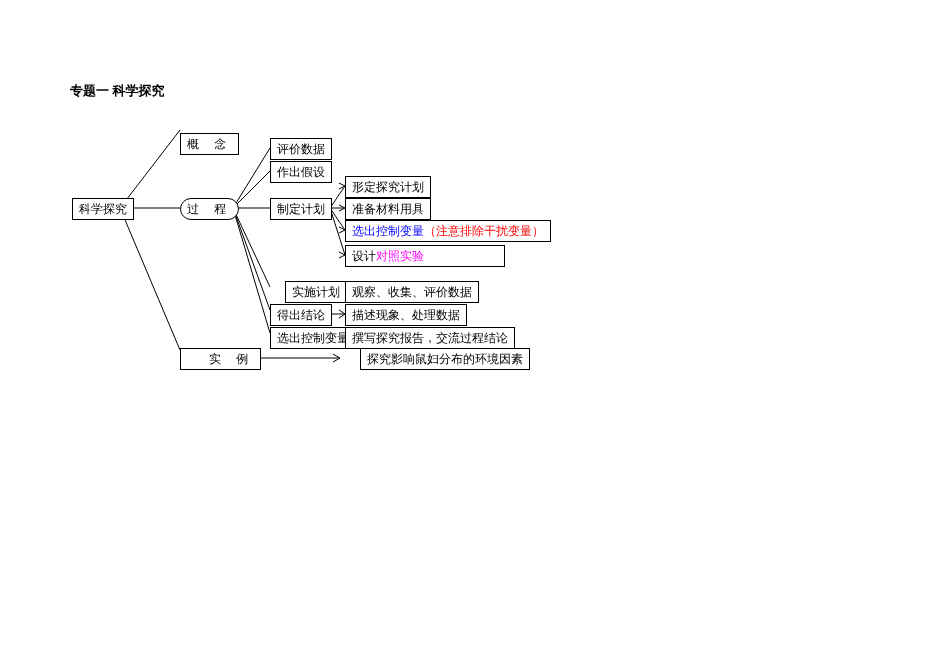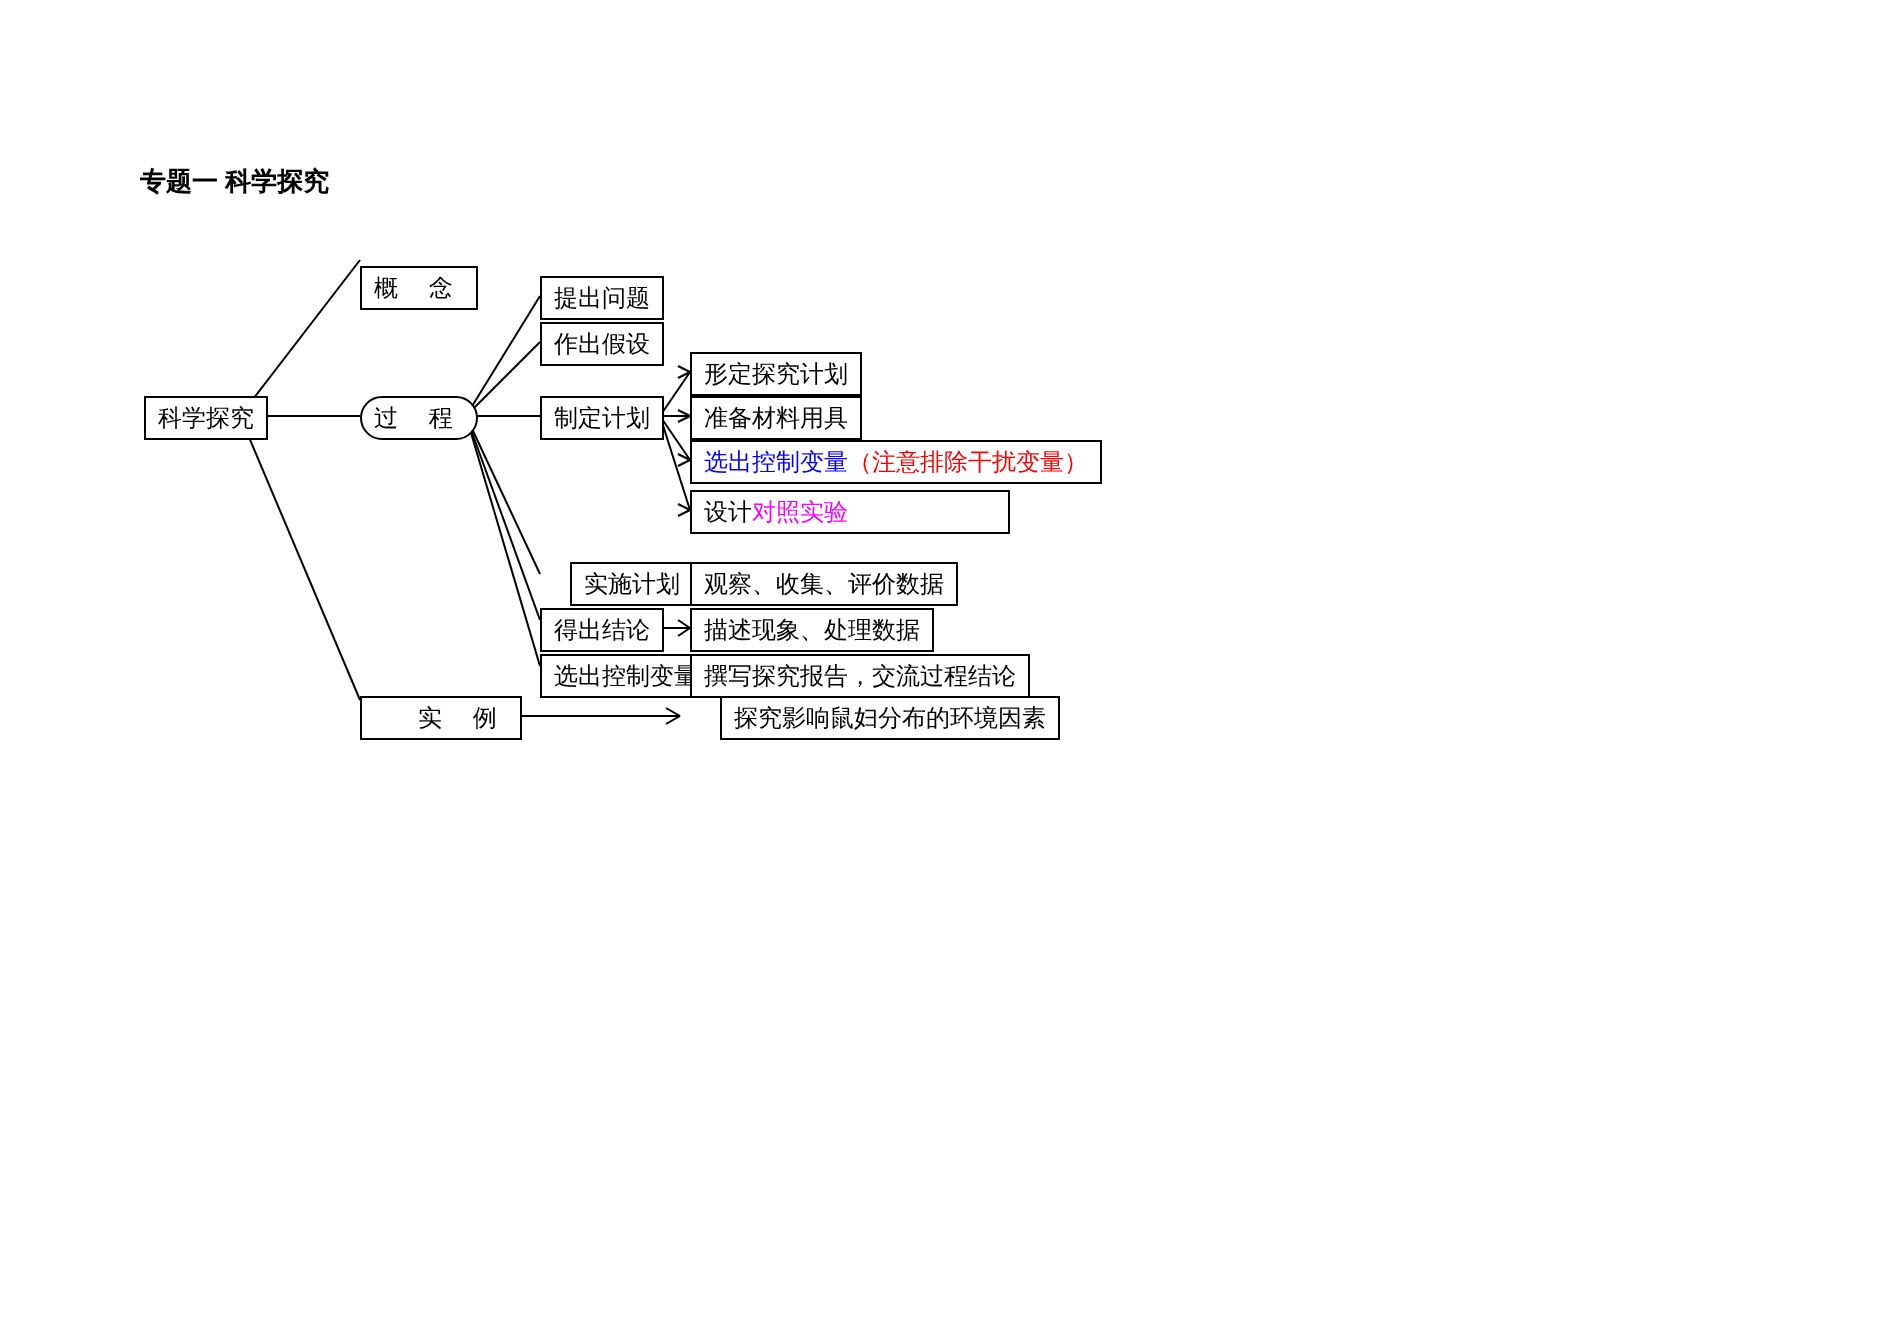--- a/index.html
+++ b/index.html
@@ -93,21 +93,21 @@
   <line x1="345" y1="255" x2="339" y2="252"></line>
   <line x1="345" y1="255" x2="339" y2="258"></line>
 </svg>
 
 <div class="box" style="left:72px; top:198px;">科学探究</div>
 
 <div class="box wide" style="left:180px; top:120px;margin-top:13px;">概  念</div>
 <div class="box wide" style="left:180px; top:198px;border-radius:11px;">过  程</div>
 <div class="box wide" style="left:180px; top:348px;padding-left:28px;">实  例</div>
 
-<div class="box" style="left:270px; top:138px;">提出问题</div>
+<div class="box" style="left:270px; top:138px;">评价数据</div>
 <div class="box" style="left:270px; top:161px;">作出假设</div>
 <div class="box" style="left:270px; top:198px;">制定计划</div>
 <div class="box" style="left:270px; top:281px;margin-left:15px;">实施计划</div>
 <div class="box" style="left:270px; top:304px;">得出结论</div>
 <div class="box" style="left:270px; top:327px;">选出控制变量</div>
 
 <div class="box" style="left:345px; top:176px;">形定探究计划</div>
 <div class="box" style="left:345px; top:198px;">准备材料用具</div>
 
 <div class="box" style="left:345px; top:220px;">

